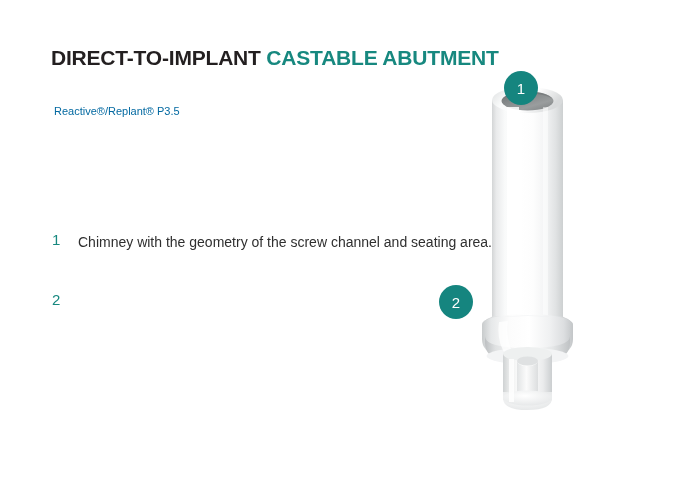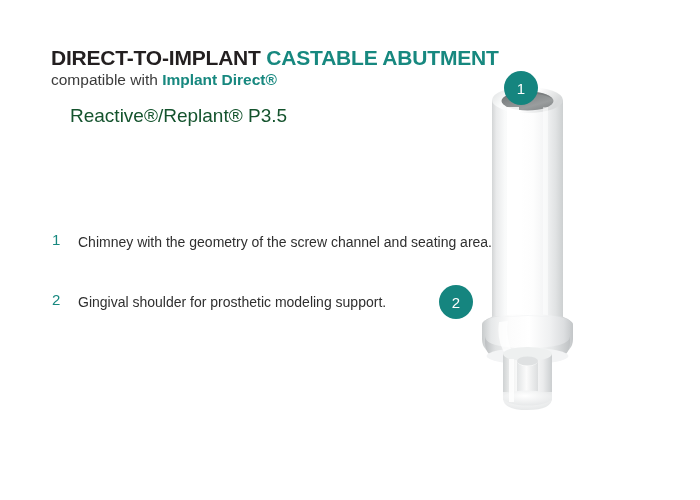--- a/index.html
+++ b/index.html
@@ -40,24 +40,23 @@
   }
   .subtitle .accent {
     color: #17887f;
     font-weight: bold;
   }
 
   .subtitle2 {
     position: absolute;
     left: 54px;
     top: 105px;
-    font-size: 19px;
-    color: #14532d;
-    white-space: nowrap;
-    margin-left: 16px;
+    font-size: 11px;
+    color: #0369a1;
+    white-space: nowrap;
   }
 
   
   .feature {
     position: absolute;
     left: 52px;
     display: flex;
     align-items: flex-start;
     white-space: nowrap;
   }
@@ -107,34 +106,30 @@
 </style>
 </head>
 <body>
 
 <div id="page">
 
   <h1 class="title">
     <span>DIRECT-TO-IMPLANT</span><span>&nbsp;</span><span class="accent">CASTABLE ABUTMENT</span>
   </h1>
 
-  <div class="subtitle">
-    <span>compatible with</span><span>&nbsp;</span><span class="accent">Implant Direct®</span>
-  </div>
 
   <div class="subtitle2">Reactive®/Replant® P3.5</div>
 
   <div class="feature feature-1">
     <span class="feature-num">1</span>
     <span class="feature-text">Chimney with the geometry of the screw channel and seating area.</span>
   </div>
 
   <div class="feature feature-2">
     <span class="feature-num">2</span>
-    <span class="feature-text">Gingival shoulder for prosthetic modeling support.</span>
   </div>
 
   <div class="badge badge-1">1</div>
   <div class="badge badge-2">2</div>
 
   <svg class="product" viewBox="0 0 180 360">
     <defs>
       <linearGradient id="bodyGrad" x1="0" y1="0" x2="1" y2="0">
         <stop offset="0.00" stop-color="#d3d5d6"></stop>
         <stop offset="0.06" stop-color="#e9eaeb"></stop>

